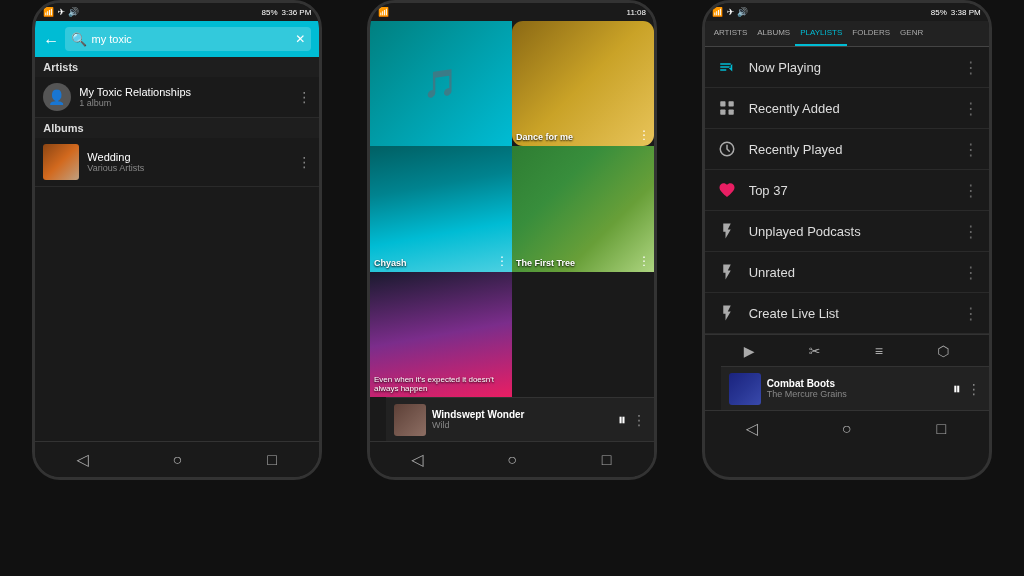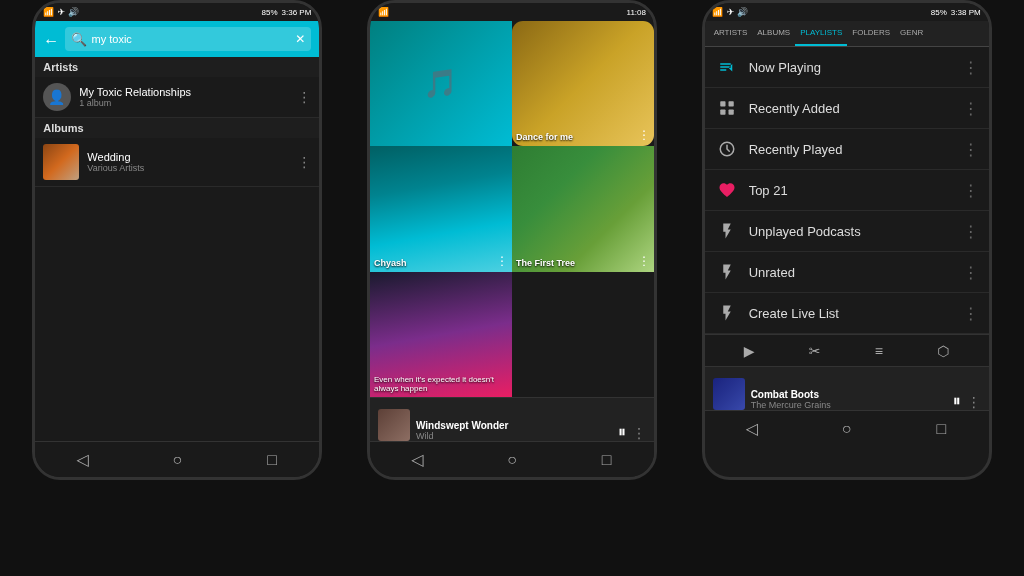--- a/index.html
+++ b/index.html
@@ -222,25 +222,26 @@
 
     
     .bg-teal { background: linear-gradient(135deg, #008080, #00bcd4); }
     .bg-portrait1 { background: linear-gradient(135deg, #2c6e49, #74c69d, #ffd700); border-radius: 11px; }
 
     
     .now-playing-bar {
       background: #222;
       height: 44px;
       display: flex;
-      align-items: flex-end;
+      align-items: center;
       padding: 0 8px;
       gap: 6px;
       border-top: 1px solid #333;
       flex-shrink: 0;
+      margin-left: 16px;
     }
     .np-thumb {
       width: 32px;
       height: 32px;
       border-radius: 3px;
       flex-shrink: 0;
     }
     .np-info {
       flex: 1;
     }
@@ -504,21 +505,21 @@
         </div>
         <span class="playlist-name">Recently Played</span>
         <span class="playlist-more">⋮</span>
       </div>
       <div class="playlist-item">
         <div class="playlist-icon">
           <svg viewBox="0 0 24 24" fill="#e91e63">
               <path d="M12 21.35l-1.45-1.32C5.4 15.36 2 12.28 2 8.5 2 5.42 4.42 3 7.5 3c1.74 0 3.41.81 4.5 2.09C13.09 3.81 14.76 3 16.5 3 19.58 3 22 5.42 22 8.5c0 3.78-3.4 6.86-8.55 11.54L12 21.35z"></path>
             </svg>
         </div>
-        <span class="playlist-name">Top 21</span>
+        <span class="playlist-name">Top 37</span>
         <span class="playlist-more">⋮</span>
       </div>
       <div class="playlist-item">
         <div class="playlist-icon">
           <svg viewBox="0 0 24 24" fill="#aaa">
               <path d="M7 2v11h3v9l7-12h-4l4-8z"></path>
             </svg>
         </div>
         <span class="playlist-name">Unplayed Podcasts</span>
         <span class="playlist-more">⋮</span>

